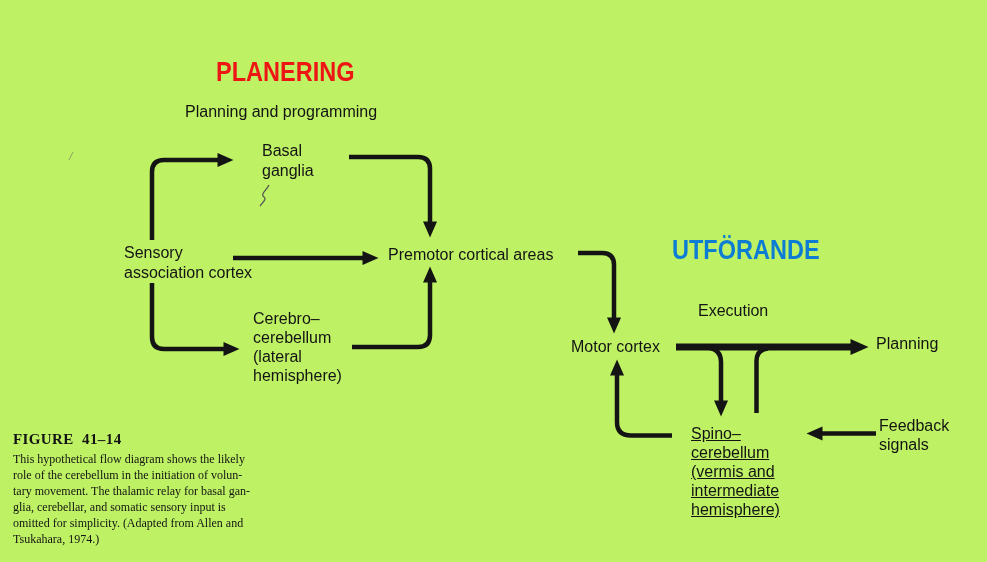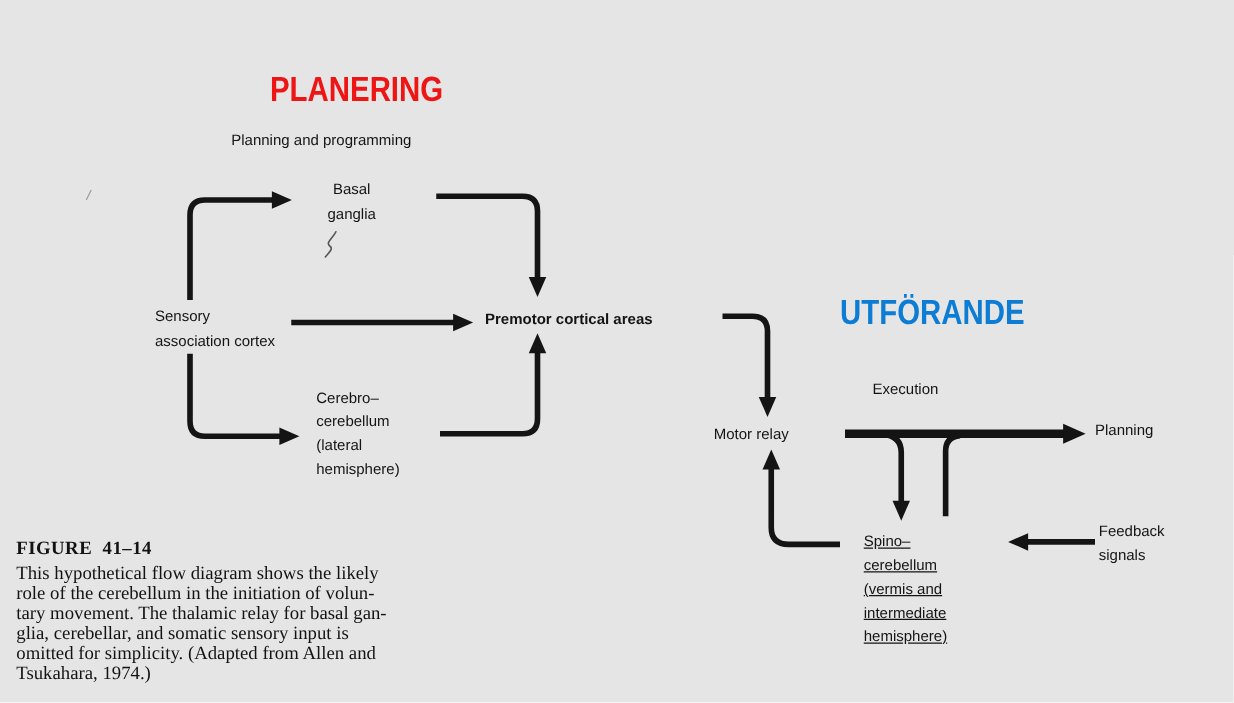--- a/index.html
+++ b/index.html
@@ -1,38 +1,38 @@
 <!DOCTYPE html>
 <html style="--planning-red: #ee1515; --execution-blue: #0d7cd4; --ink: #141414;"><head>
 <meta charset="utf-8">
 <style>
   html,body { margin:0; padding:0; background:#ffffff; }
   .stage {
-    position:relative; width:987px; height:562px; background:#e5e5e5;
+    position:relative; width:987px; height:562px; background:#bef264;
     font-family:"Liberation Sans", sans-serif; color:var(--ink,#141414);
     overflow:hidden;
   }
   svg.arrows { position:absolute; left:0; top:0; width:987px; height:562px; }
   .lbl {
-    position:absolute; font-size:12px; line-height:20px;
+    position:absolute; font-size:16px; line-height:20px;
     white-space:pre-line; color:var(--ink,#141414);
   }
   .lh19 { line-height:19px; }
   .heading {
     position:absolute; font-weight:bold; font-size:28px; white-space:pre;
     transform:scaleX(.84); transform-origin:0 50%;
   }
   .heading-planning  { color:var(--planning-red,#ee1515); }
   .heading-execution { color:var(--execution-blue,#0d7cd4); }
   .caption {
     position:absolute; left:13px; top:431px; width:336px;
     font-family:"Liberation Serif", serif; color:#131313;
   }
   .caption-title { font-size:15px; font-weight:bold; letter-spacing:.4px; white-space:pre; }
-  .caption-body  { font-size:15px; line-height:16.1px; white-space:pre-line; margin-top:3px; }
+  .caption-body  { font-size:12px; line-height:16.1px; white-space:pre-line; margin-top:3px; }
 </style>
 </head>
 <body>
 
 <div class="stage">
 
   <svg class="arrows" viewBox="0 0 987 562">
     <defs>
       <marker id="ah" markerUnits="userSpaceOnUse" markerWidth="17" markerHeight="15" refX="2.5" refY="7.5" orient="auto">
         <path d="M0.5,0.5 L16.5,7.5 L0.5,14.5 Z" fill="var(--ink,#141414)"></path>
@@ -57,38 +57,38 @@
     <g stroke="#555555" fill="none">
       <path stroke-width="1.3" d="M 269 185 C 266 191 260 194 264 197 C 267 199 263 202 260 206"></path>
       <path stroke-width="1" opacity="0.5" d="M 73 152 L 69 160"></path>
     </g>
   </svg>
 
   <div class="heading heading-planning" style="left:216px; top:56px;">PLANERING</div>
 
   <div class="lbl" style="left:185px; top:102px;">Planning and programming</div>
 
-  <div class="lbl" style="left:262px; top:141px;text-align:center;">Basal
+  <div class="lbl" style="left:262px; top:141px;">Basal
 ganglia</div>
 
   <div class="lbl" style="left:88px; top:243px;margin-left:36px;">Sensory
 association cortex</div>
 
-  <div class="lbl" style="left:388px; top:245px;font-weight:bold;">Premotor cortical areas</div>
+  <div class="lbl" style="left:388px; top:245px;">Premotor cortical areas</div>
 
   <div class="lbl lh19" style="left:253px; top:309px;">Cerebro–
 cerebellum
 (lateral
 hemisphere)</div>
 
   <div class="heading heading-execution" style="left:672px; top:234px;">UTFÖRANDE</div>
 
   <div class="lbl" style="left:698px; top:301px;text-align:center;">Execution</div>
 
-  <div class="lbl" style="left:571px; top:337px;">Motor relay</div>
+  <div class="lbl" style="left:571px; top:337px;">Motor cortex</div>
 
   <div class="lbl" style="left:876px; top:334px;">Planning</div>
 
   <div class="lbl lh19" style="left:691px; top:424px;text-decoration:underline;">Spino–
 cerebellum
 (vermis and
 intermediate
 hemisphere)</div>
 
   <div class="lbl lh19" style="left:879px; top:416px;">Feedback

